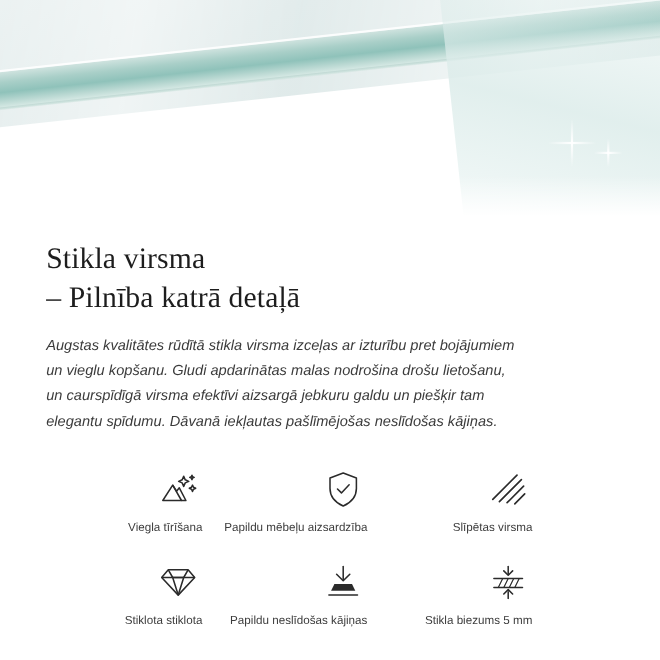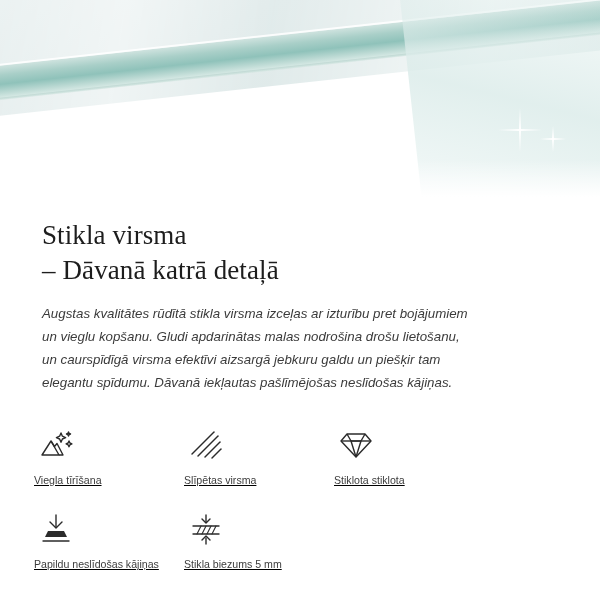--- a/index.html
+++ b/index.html
@@ -159,23 +159,22 @@
   .features {
     margin-top: 30px;
     padding: 0 34px;
     display: grid;
     grid-template-columns: repeat(3, 1fr);
     grid-row-gap: 22px;
   }
   .feature {
     display: flex;
     flex-direction: column;
-    align-items: flex-start;
+    align-items: flex-end;
     text-align: center;
-    text-decoration: underline;
   }
   .feature-icon {
     width: 44px;
     height: 40px;
     display: flex;
     align-items: center;
     justify-content: center;
     margin-bottom: 9px;
   }
   .feature-icon svg { display: block; }
@@ -199,40 +198,49 @@
     <div class="glass-edge-bottom"></div>
     <div class="glass-right"></div>
     <div class="sparkle s1"></div>
     <div class="sparkle s2"></div>
     <div class="hero-fade"></div>
   </div>
 
   <div class="content">
     <h1 class="headline">
       <span>Stikla virsma</span>
-      <span class="line2">– Dāvanā katrā detaļā</span>
+      <span class="line2">– Pilnība katrā detaļā</span>
     </h1>
     <p class="body-copy">Augstas kvalitātes rūdītā stikla virsma izceļas ar izturību pret bojājumiem un vieglu kopšanu. Gludi apdarinātas malas nodrošina drošu lietošanu, un caurspīdīgā virsma efektīvi aizsargā jebkuru galdu un piešķir tam elegantu spīdumu. Dāvanā iekļautas pašlīmējošas neslīdošas kājiņas.</p>
   </div>
 
   <div class="features">
 
     <div class="feature">
       <div class="feature-icon">
         <svg width="38" height="34" viewBox="0 0 38 34" fill="none" stroke="#2b2b2b" stroke-width="1.4">
           <path d="M5 27 L14 13 L22 27 Z" stroke-linejoin="round"></path>
           <path d="M14 13 L17.5 18.5 L20 15.5 L26 27 L22 27" stroke-linejoin="round"></path>
           <path d="M24 5 l1.4 3.2 L28.6 9.6 L25.4 11 L24 14.2 L22.6 11 L19.4 9.6 L22.6 8.2 Z" stroke-linejoin="round"></path>
           <path d="M32 13 l0.9 2 2 0.9 -2 0.9 -0.9 2 -0.9 -2 -2 -0.9 2 -0.9 Z" stroke-linejoin="round"></path>
           <path d="M31.5 4 l0.6 1.4 1.4 0.6 -1.4 0.6 -0.6 1.4 -0.6 -1.4 -1.4 -0.6 1.4 -0.6 Z" stroke-linejoin="round"></path>
         </svg>
       </div>
       <div class="feature-label">Viegla tīrīšana</div>
     </div>
 
+    <div class="feature">
+      <div class="feature-icon">
+        <svg width="30" height="34" viewBox="0 0 30 34" fill="none" stroke="#2b2b2b" stroke-width="1.4">
+          <path d="M15 2 L27 6.5 V16 c0 8.5 -6.5 13.5 -12 16 C9.5 29.5 3 24.5 3 16 V6.5 Z" stroke-linejoin="round"></path>
+          <path d="M9.8 16.5 l3.6 3.6 7-7.4" stroke-linecap="round" stroke-linejoin="round"></path>
+        </svg>
+      </div>
+      <div class="feature-label">Papildu mēbeļu aizsardzība</div>
+    </div>
 
     <div class="feature">
       <div class="feature-icon">
         <svg width="34" height="32" viewBox="0 0 34 32" fill="none" stroke="#2b2b2b" stroke-width="1.5">
           <path d="M3 25 L25 3" stroke-linecap="round"></path>
           <path d="M9 27 L29 7" stroke-linecap="round"></path>
           <path d="M16 28 L31 13" stroke-linecap="round"></path>
           <path d="M23 29 L32 20" stroke-linecap="round"></path>
         </svg>
       </div>

